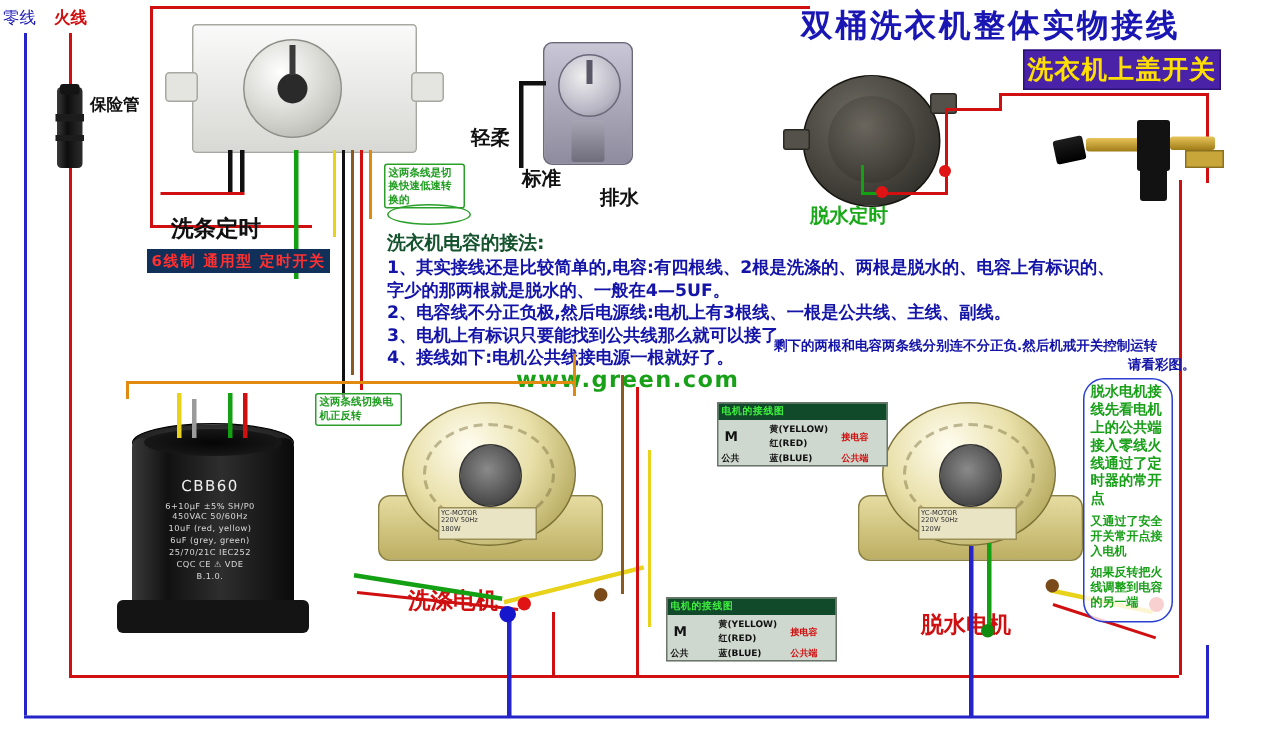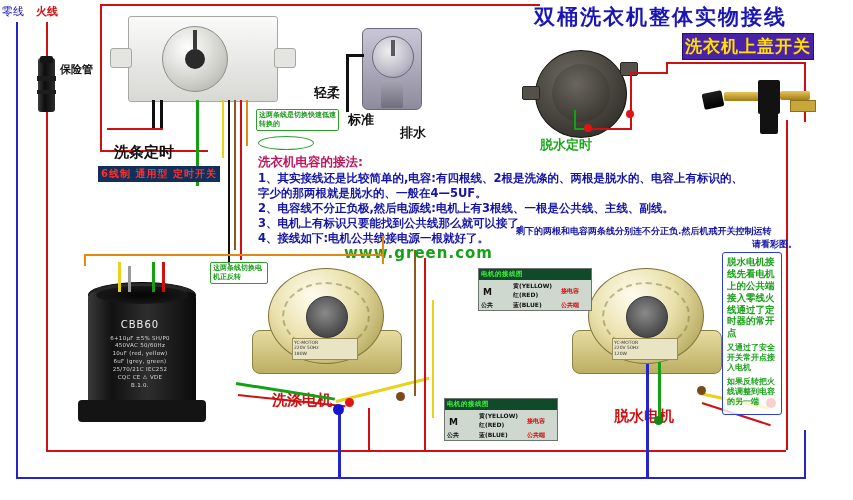--- a/index.html
+++ b/index.html
@@ -59,35 +59,35 @@
     border:1px solid #2aa02a;
     background:rgba(255,255,255,0.55);
     color:#1d9c1d; font-weight:bold; font-size:7px;
     line-height:1.25; padding:1px 2px;
     border-radius:2px;
   }
 
   
   .instr { position:absolute; line-height:1.32; }
   .instr div { white-space:nowrap; }
-  .i-head { color:#be185d; font-weight:bold; font-size:12.5px; }
+  .i-head { color:#14532d; font-weight:bold; font-size:12.5px; }
   .i-line { color:#1414a8; font-weight:bold; font-size:11.5px; }
   .i-small { color:#1414a8; font-weight:bold; font-size:9px; }
 
   .watermark {
     position:absolute; color:#19a019; font-weight:bold;
     font-size:15px; letter-spacing:1px;
     font-family:"DejaVu Sans", sans-serif;
   }
 
   
   .rpanel {
     position:absolute; border:1px solid #2a3fd0;
     background:rgba(255,255,255,0.8);
-    padding:3px 4px; border-radius:3px;
+    padding:3px 4px; border-radius:14px;
   }
   .rpanel p { margin:0 0 4px 0; color:#19a019; font-weight:bold;
               font-size:9.5px; line-height:1.25; }
   .rpanel p.s { font-size:8px; }
 
   
   .legend {
     position:absolute; background:#cfd8cf;
     border:1px solid #6d766d;
   }
@@ -232,21 +232,21 @@
   <div class="wire v w-black abs" style="left:160px; top:100px; height:28px; width:3px;"></div>
   <div class="wire h abs" style="left:107px; top:128px; width:56px;"></div>
 
   <div class="wire v w-green abs" style="left:196px; top:100px; height:86px; width:3px;"></div>
   <div class="wire v w-yellow abs" style="left:222px; top:100px; height:58px; width:2px;"></div>
   <div class="wire v w-black abs" style="left:228px; top:100px; height:165px; width:2px;"></div>
   <div class="wire v w-brown abs" style="left:234px; top:100px; height:150px; width:2px;"></div>
   <div class="wire v abs" style="left:240px; top:100px; height:160px;"></div>
   <div class="wire v w-orange abs" style="left:246px; top:100px; height:46px; width:2px;"></div>
 
-  <div class="chip" style="left:256px; top:109px; width:83px;">
+  <div class="chip" style="left:256px; top:109px; width:54px;">
     <span>这两条线是切换快速低速转换的</span>
   </div>
   <div class="abs" style="left:258px; top:136px; width:56px; height:14px; border:1px solid #2aa02a; border-radius:50%;"></div>
 
   <div class="t lbl-dark abs" style="left:114px; top:144px; font-size:15px;">洗条定时</div>
   <div class="badge-dark abs" style="left:98px; top:166px;">6线制 通用型 定时开关</div>
 
   <div class="selector abs" style="left:362px; top:28px; width:60px; height:82px;"></div>
   <div class="sel-face abs" style="left:372px; top:36px; width:42px; height:42px;"></div>
   <div class="sel-pointer abs" style="left:391px; top:40px; width:4px; height:16px;"></div>

